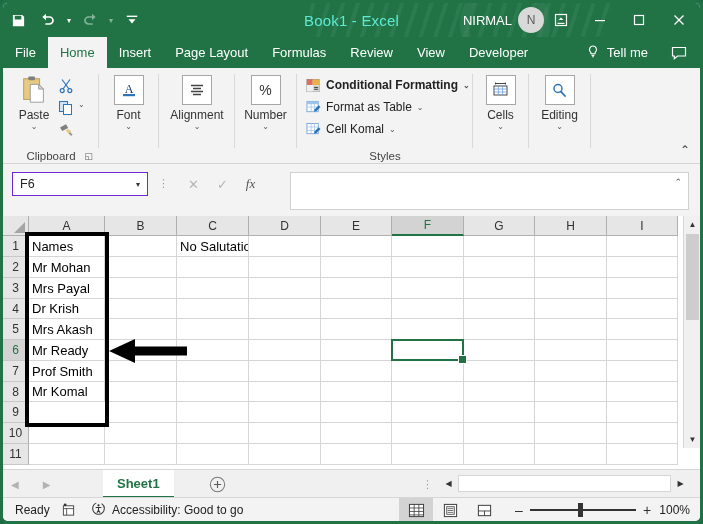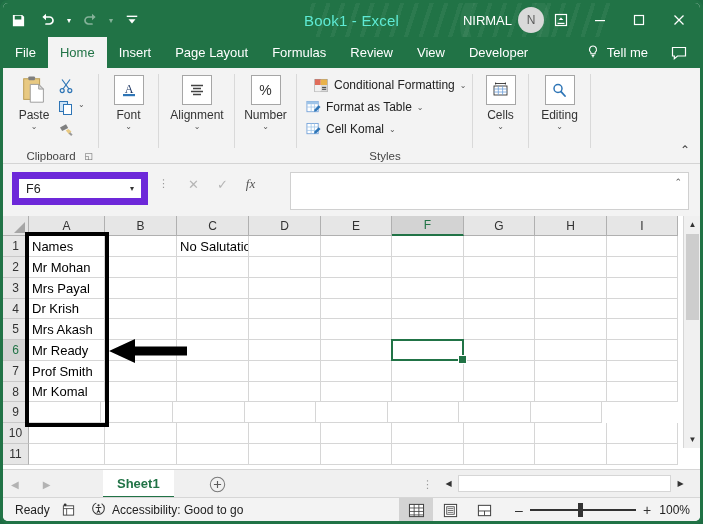--- a/index.html
+++ b/index.html
@@ -126,22 +126,22 @@
   .ribbon-collapse {
     position: absolute; right: 10px; bottom: 6px; font-size: 12px; color: #444;
   }
 
   
   .fbar {
     position: absolute; left: 0; top: 161px; width: 697px; height: 52px;
     background: #f3f3f3;
   }
   .namebox {
-    position: absolute; left: 9px; top: 8px; width: 136px; height: 33px;
-    background: #fff; border: 7px solid #6d28d9;
+    position: absolute; left: 9px; top: 8px; width: 136px; height: 24px;
+    background: #fff; border: 1px solid #6d28d9;
     display: flex; align-items: center;
   }
   .namebox .nb-val { padding-left: 7px; font-size: 12.5px; color: #222; flex: 1; }
   .namebox .nb-car { width: 18px; text-align: center; font-size: 8px; color: #333; }
   .fb-grip { position: absolute; left: 155px; top: 13px; font-size: 11px; color: #999; letter-spacing: 0; }
   .fb-btns { position: absolute; left: 173px; top: 8px; width: 110px; height: 24px;
     display: flex; align-items: center; gap: 18px; padding-left: 12px; }
   .fb-b { font-size: 13px; color: #b5b5b5; }
   .fb-fx { font-size: 13px; color: #555; font-family: "Liberation Serif", serif; font-style: italic; }
   .fb-input {
@@ -174,21 +174,21 @@
   .ch.sel { background: #d3d3d3; color: #217346; border-bottom: 2px solid #217346; height: 20px; }
   .rowhdr { position: absolute; left: 0; top: 20px; width: 26px; }
   .rh {
     width: 26px; background: #e6e6e6; border-right: 1px solid #b0b0b0;
     border-bottom: 1px solid #c8c8c8;
     display: flex; align-items: center; justify-content: center;
     font-size: 12px; color: #333;
   }
   .rh.sel { background: #d3d3d3; color: #217346; }
   .cells { position: absolute; left: 26px; top: 20px; }
-  .cellrow { display: flex; }
+  .cellrow { display: flex; justify-content: flex-end; }
   .cell {
     border-right: 1px solid #d6d6d6; border-bottom: 1px solid #d6d6d6;
     display: flex; align-items: center;
     font-size: 13px; color: #000; padding-left: 3px;
     overflow: hidden; white-space: nowrap;
   }
   .blackbox {
     position: absolute; pointer-events: none; border: 4px solid #000;
   }
   .selbox {
@@ -448,21 +448,21 @@
             <span style="font-size:14px;color:#333">%</span>
           </div>
         </div>
         <div class="big-lbl">Number</div>
         <div class="big-car">⌄</div>
       </div>
       <div class="sep"></div>
     </div>
 
     <div class="grp" style="left:294px; width:176px;">
-      <div class="small-cmd" style="left:16px; top:9px;">
+      <div class="small-cmd" style="left:8px; top:9px;font-weight:bold;">
         <span class="sc-ico">
           <svg width="15" height="15" viewBox="0 0 16 16">
             <rect x="1" y="1.5" width="13" height="13" fill="#fff" stroke="#8a8a8a" stroke-width="0.9"></rect>
             <rect x="1" y="1.5" width="6.2" height="6" fill="#e06c5a"></rect>
             <rect x="7.2" y="1.5" width="6.8" height="6" fill="#e8b24a"></rect>
             <rect x="1" y="7.5" width="6.2" height="7" fill="#f0f0f0"></rect>
             <rect x="7.2" y="7.5" width="6.8" height="7" fill="#d9d9d9"></rect>
             <path stroke="#333" stroke-width="1" d="M8.6 10h4.4M8.6 12h4.4"></path>
           </svg>
         </span>

